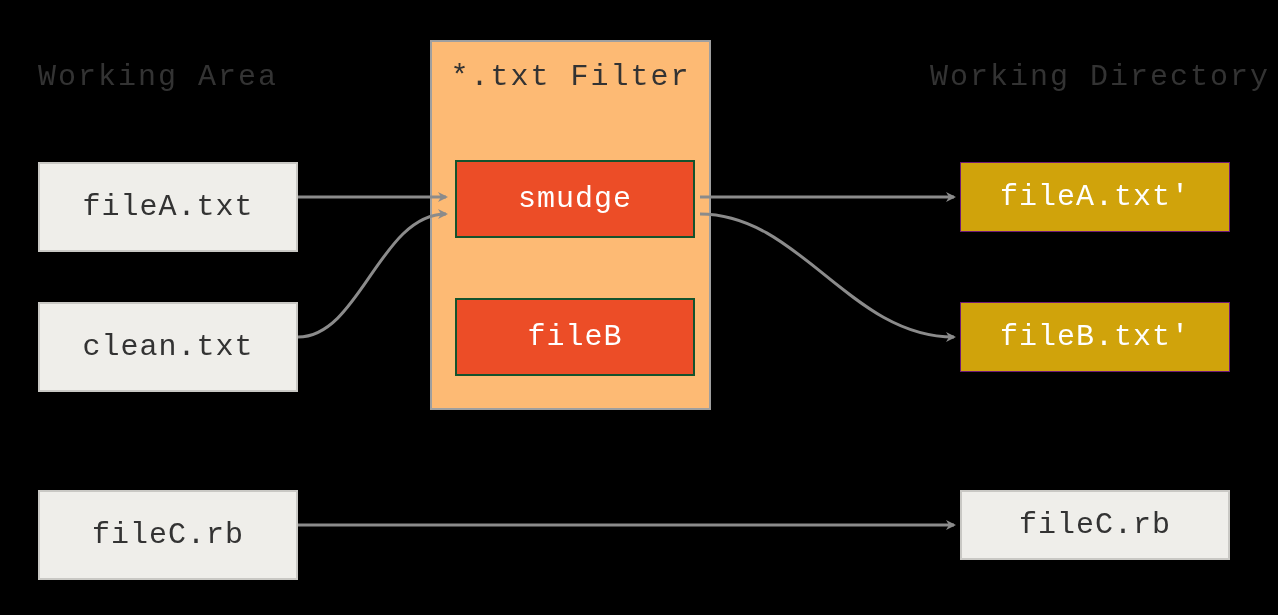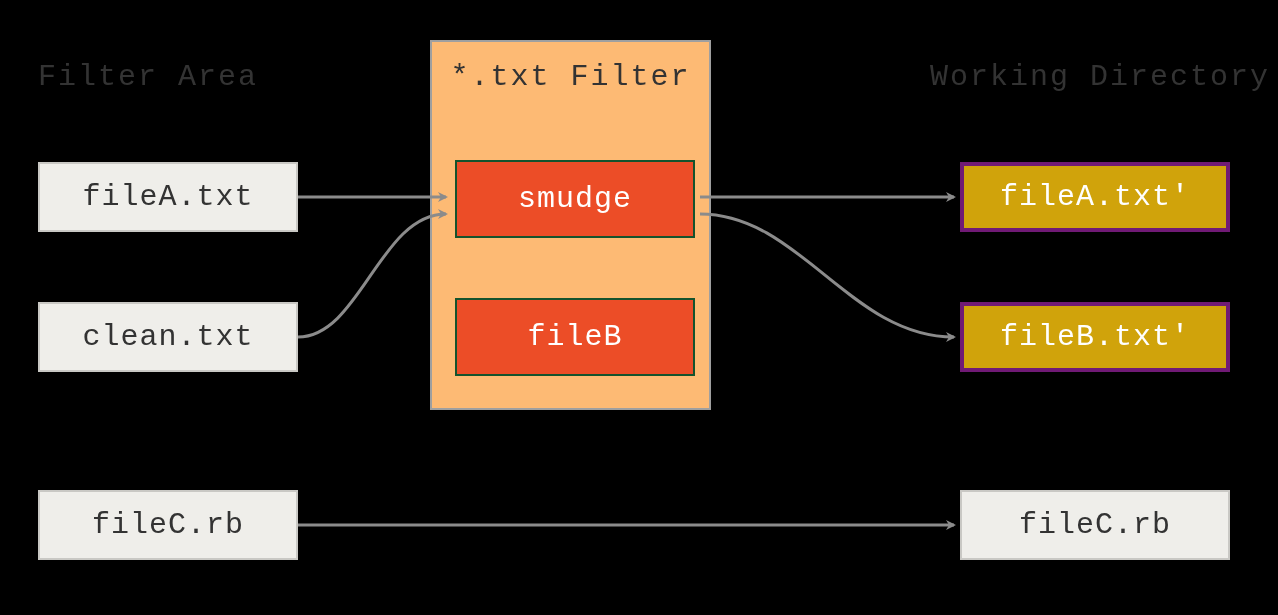--- a/index.html
+++ b/index.html
@@ -25,32 +25,32 @@
     align-items: center;
     justify-content: center;
     font-size: 30px;
     letter-spacing: 1px;
   }
   .staging-box {
     background: #efeeea;
     border: 2px solid #c9c8c4;
     color: #333;
     width: 260px;
-    height: 70px;
+    height: 90px;
   }
   .working-box {
     background: #efeeea;
     border: 2px solid #c9c8c4;
     color: #333;
     width: 270px;
     height: 70px;
   }
   .working-box.gold {
     background: #d0a30b;
-    border: 4px solid #701a75;
+    border: 1px solid #701a75;
     color: #fff;
   }
   .filter-container {
     position: absolute;
     background: #fdba74;
     border: 2px solid #9f9f9f;
     width: 281px;
     height: 370px;
     left: 430px;
     top: 40px;
@@ -82,21 +82,21 @@
     position: absolute;
     top: 0; left: 0;
     width: 1278px;
     height: 615px;
     pointer-events: none;
   }
 </style>
 </head>
 <body>
 
-<div class="header" style="left:38px; top:60px;">Filter Area</div>
+<div class="header" style="left:38px; top:60px;">Working Area</div>
 <div class="header" style="left:930px; top:60px;">Working Directory</div>
 
 <div class="filter-container">
   <div class="filter-title">*.txt Filter</div>
   <div class="filter-box" style="top:118px;">smudge</div>
   <div class="filter-box" style="top:256px;">fileB</div>
 </div>
 
 <div class="box staging-box" style="left:38px; top:162px;">fileA.txt</div>
 <div class="box staging-box" style="left:38px; top:302px;">clean.txt</div>

